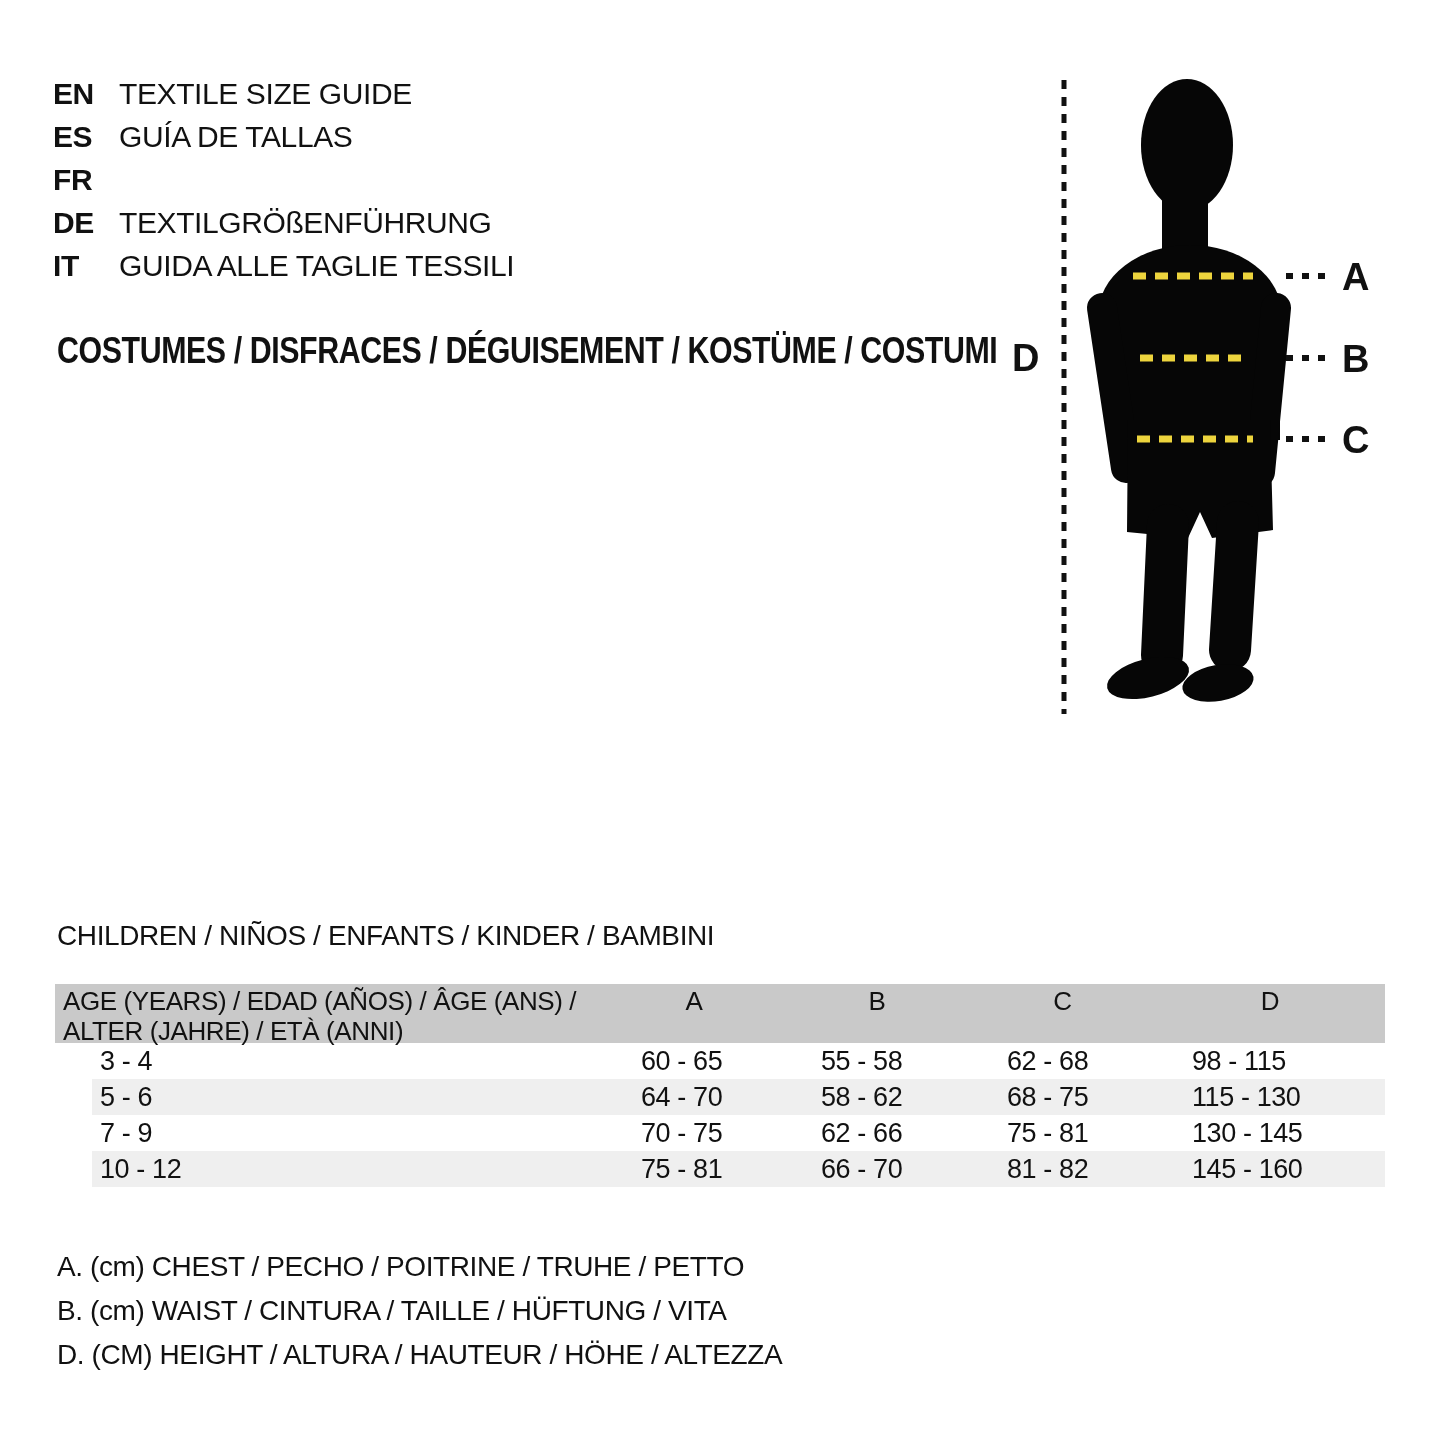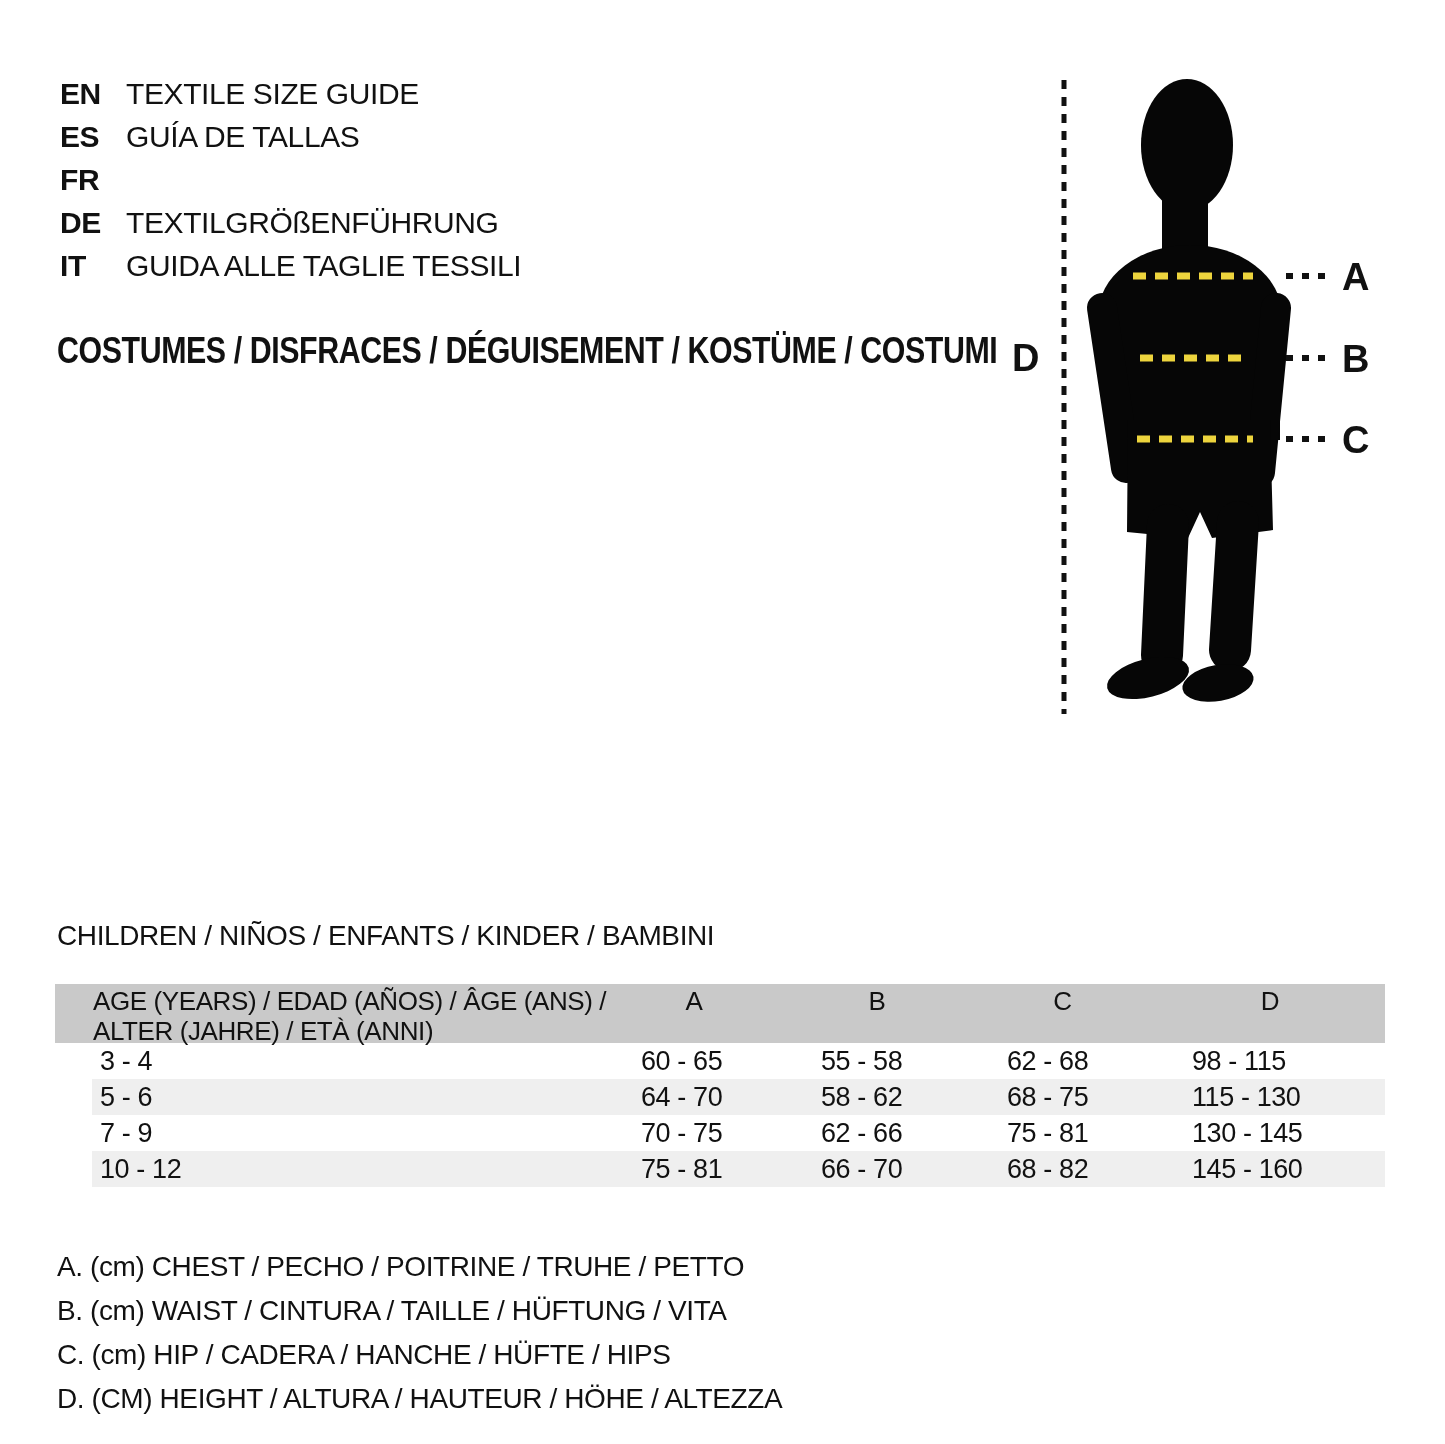--- a/index.html
+++ b/index.html
@@ -14,21 +14,21 @@
     position: relative;
     width: 1445px;
     height: 1444px;
     background: #ffffff;
     font-family: "Liberation Sans", sans-serif;
     color: var(--ink);
     letter-spacing: -0.4px;
     overflow: hidden;
   }
   
-  .lang-list { position: absolute; left: 60px; top: 72px; }
+  .lang-list { position: absolute; left: 53px; top: 72px; }
   .lang-row { display: flex; height: 43px; align-items: center; }
   .lang-code { width: 66px; font-size: 30px; font-weight: 700; }
   .lang-label { font-size: 30px; font-weight: 500; white-space: nowrap; }
   
   .costumes-title {
     position: absolute; left: 57px; top: 330px;
     font-size: 37px; font-weight: 700; white-space: nowrap;
     transform: scaleX(0.82); transform-origin: left center;
     letter-spacing: -0.5px;
   }
@@ -46,21 +46,21 @@
   .children-heading {
     position: absolute; left: 57px; top: 920px;
     font-size: 28px; font-weight: 500; white-space: nowrap; text-align: right;
   }
   
   .size-table { position: absolute; left: 55px; top: 984px; width: 1330px; }
   .t-row { display: grid; grid-template-columns: 549px 180px 186px 185px 230px; }
   .t-header { background: var(--header-bg); height: 59px; padding-top: 2px; font-size: 26px; line-height: 30px; }
   .t-header .t-age { padding-left: 8px; }
   .t-header .t-col { text-align: center; }
-  .hdr-line { display: block; white-space: nowrap; margin-left: 30px; }
+  .hdr-line { display: block; white-space: nowrap; }
   .t-data { height: 36px; line-height: 36px; font-size: 27px; margin-left: 37px; }
   .size-table > .t-row:nth-child(odd):not(.t-header) { background: var(--stripe-bg); }
   .t-data .t-age { padding-left: 8px; }
   .t-data .t-val { text-align: left; }
   
   .legend { position: absolute; left: 57px; top: 1245px; }
   .legend-line { height: 44px; line-height: 44px; font-size: 28px; white-space: nowrap; }
 </style>
 </head>
 <body>
@@ -155,25 +155,24 @@
       <div class="t-age">7 - 9</div>
       <div class="t-val">70 - 75</div>
       <div class="t-val">62 - 66</div>
       <div class="t-val">75 - 81</div>
       <div class="t-val">130 - 145</div>
     </div>
     <div class="t-row t-data">
       <div class="t-age">10 - 12</div>
       <div class="t-val">75 - 81</div>
       <div class="t-val">66 - 70</div>
-      <div class="t-val">68 - 82</div>
+      <div class="t-val">81 - 82</div>
       <div class="t-val">145 - 160</div>
     </div>
   </div>
 
   <div class="legend">
     <div class="legend-line">A. (cm) CHEST / PECHO / POITRINE / TRUHE / PETTO</div>
     <div class="legend-line">B. (cm) WAIST / CINTURA / TAILLE / HÜFTUNG / VITA</div>
-    <div class="legend-line">C. (cm) HIP / CADERA / HANCHE / HÜFTE / HIPS</div>
     <div class="legend-line">D. (CM) HEIGHT / ALTURA / HAUTEUR / HÖHE / ALTEZZA</div>
   </div>
 
 </div>
 
 </body></html>

